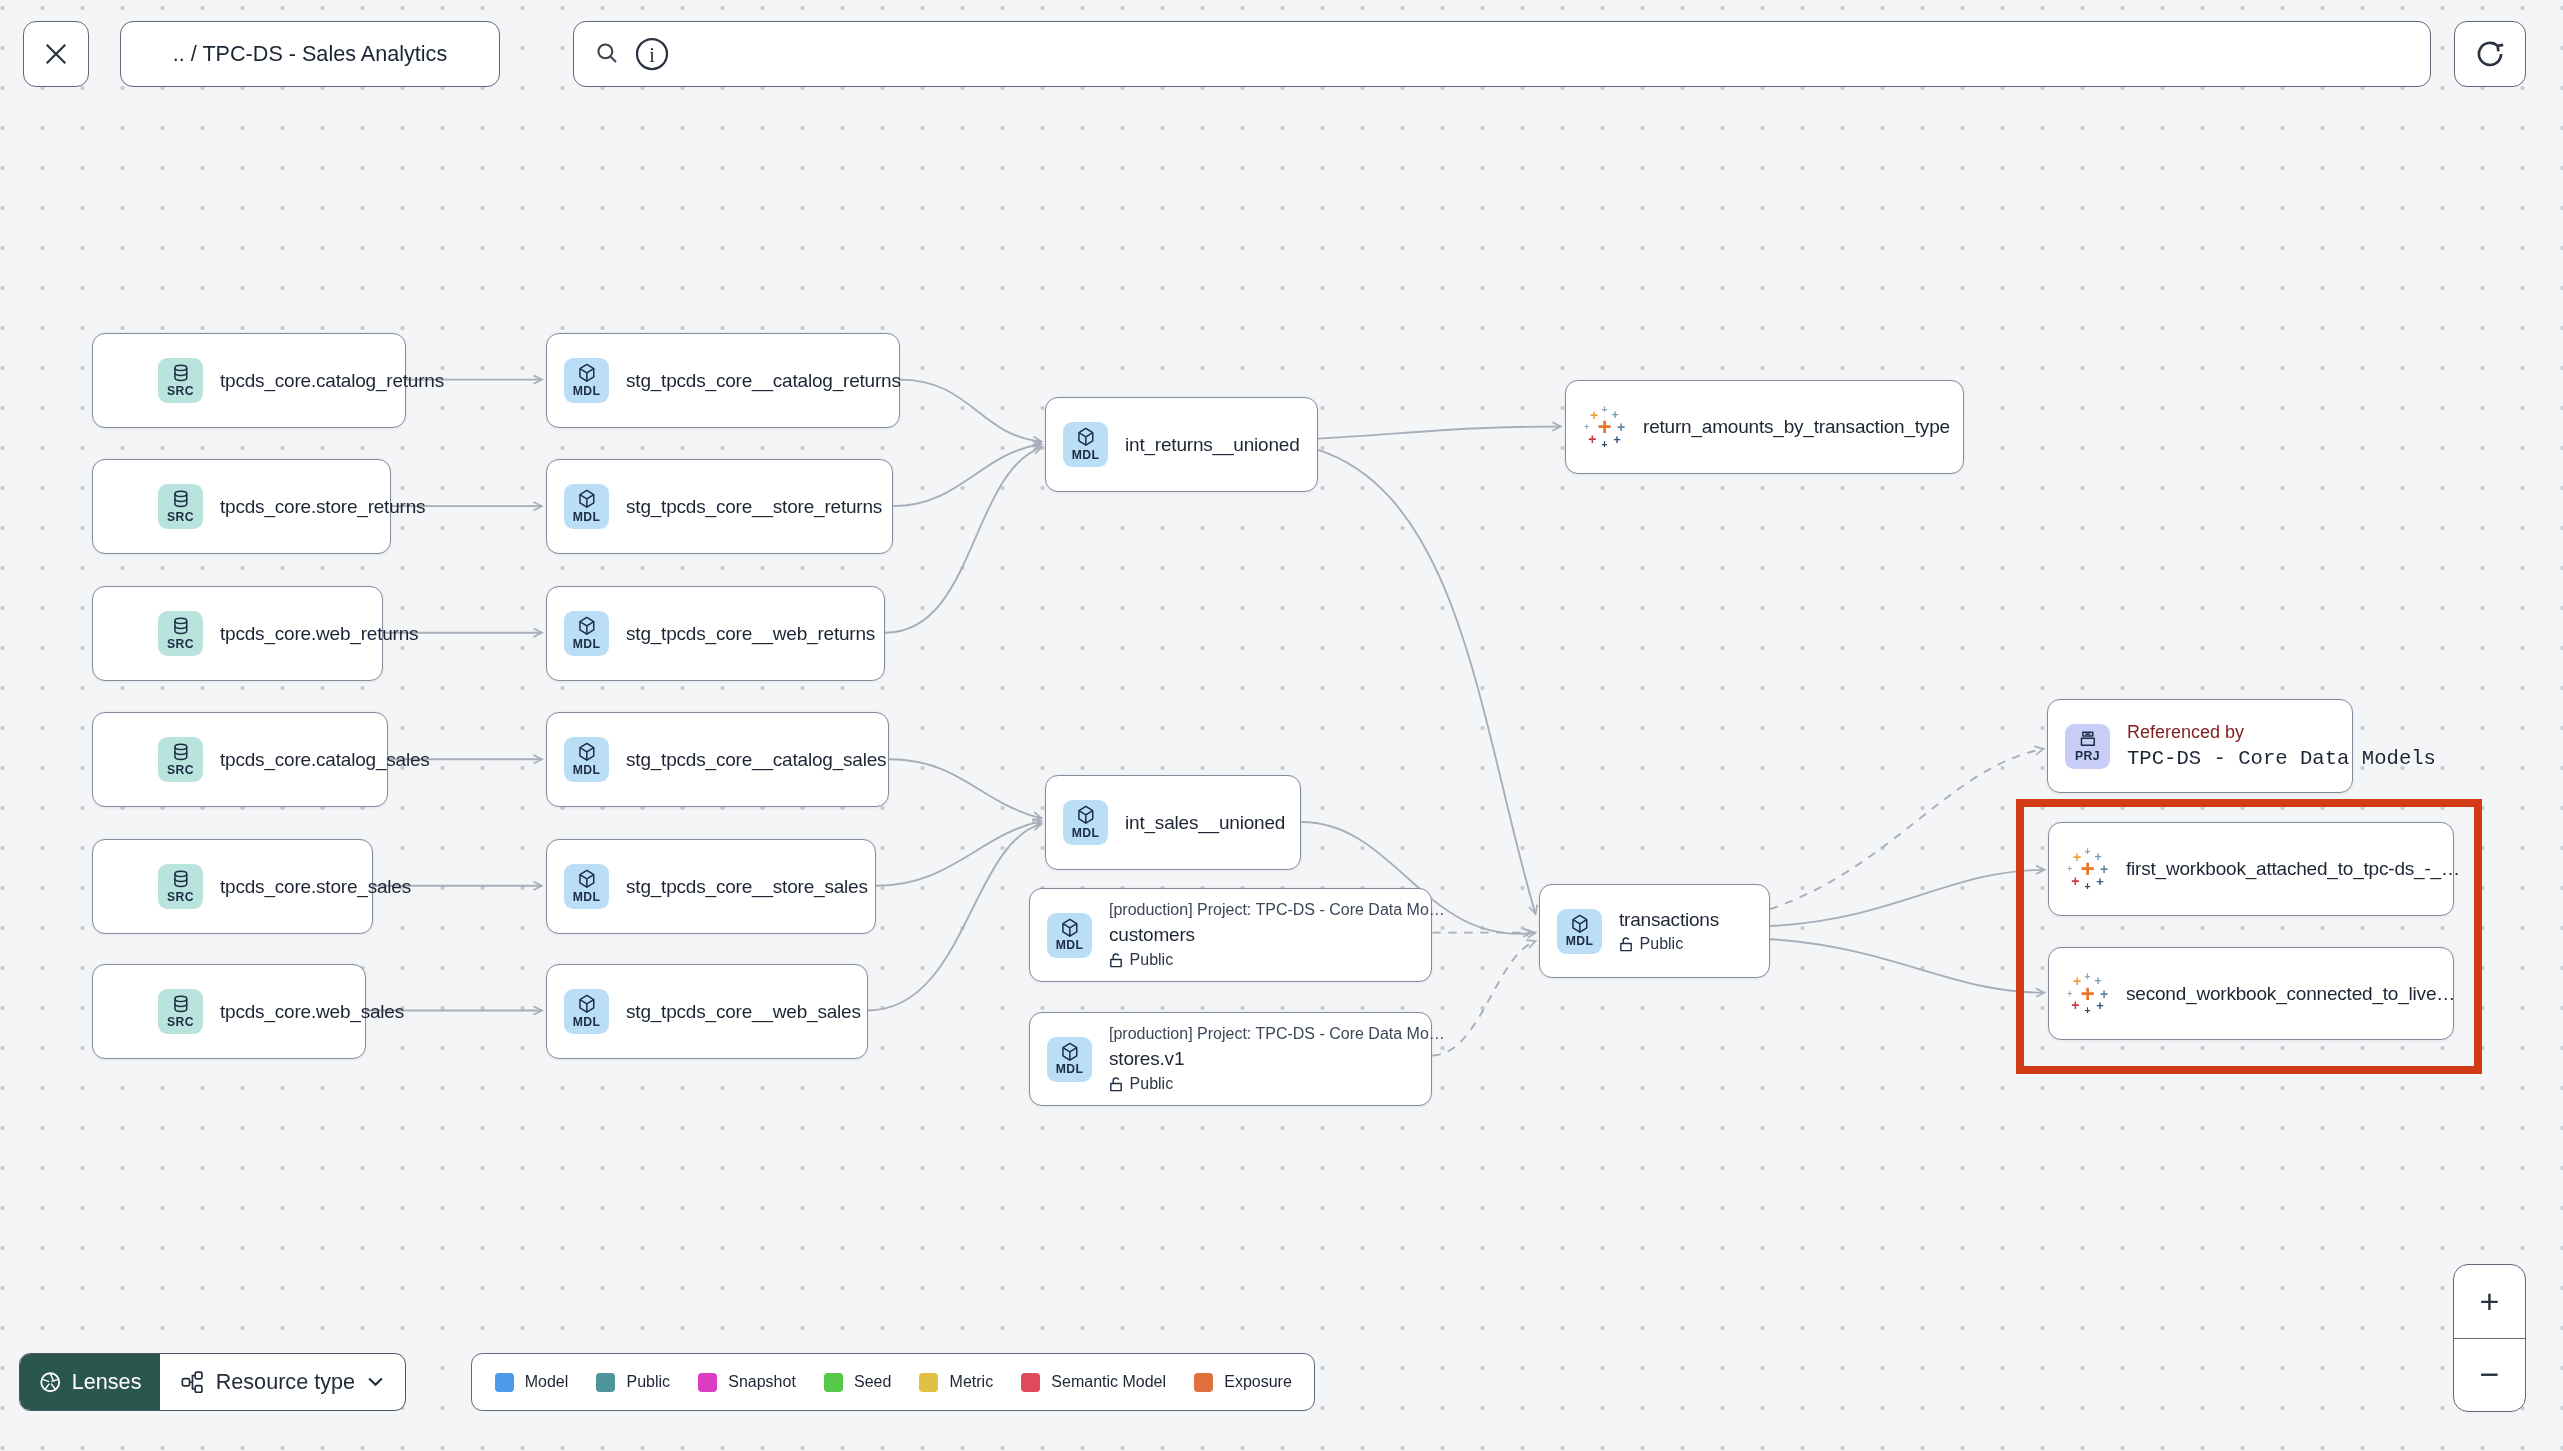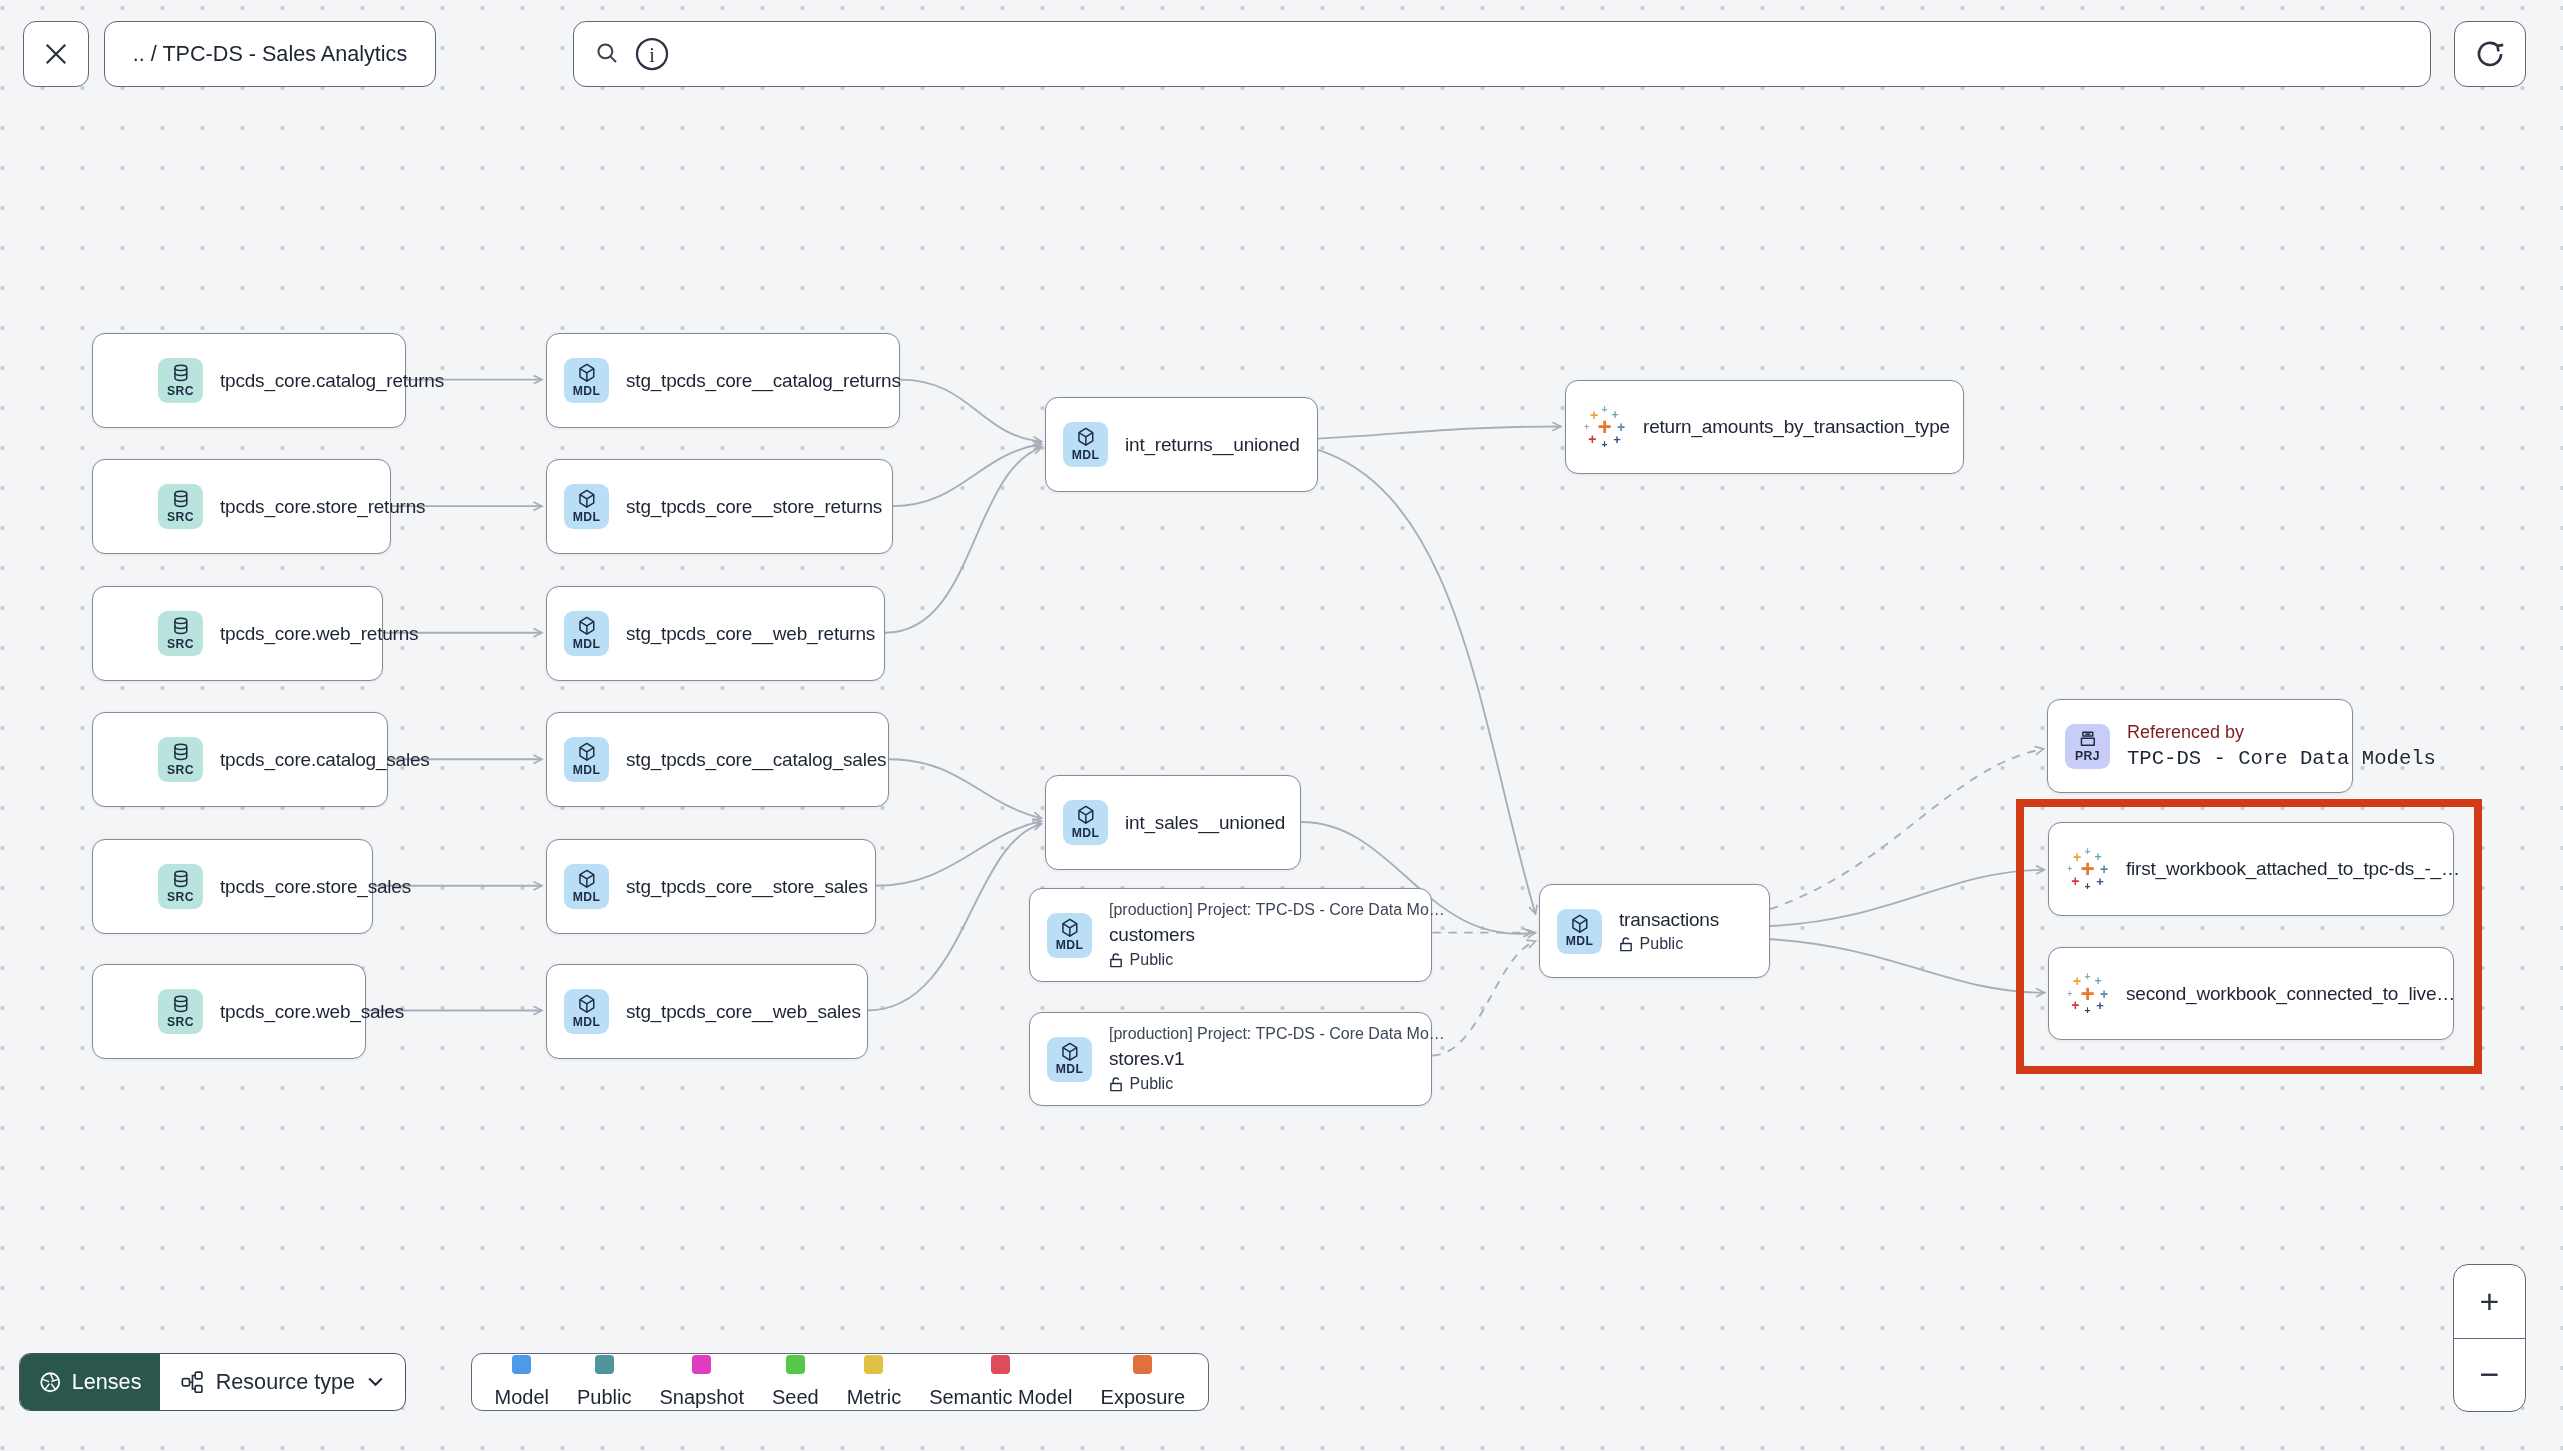--- a/index.html
+++ b/index.html
@@ -70,21 +70,21 @@
   .lenses-seg {
     background:#2b564d; color:#fff; display:flex; align-items:center;
     gap:10.3px; padding:0 19px; font-size:21.6px;
   }
   .rt-seg { display:flex; align-items:center; gap:12.2px; padding:0 20.6px; font-size:21.6px; color:#222c3b; }
   .legend {
     position:absolute; box-sizing:border-box; left:471px; top:1353px; height:58px;
     background:#fff; border:1.9px solid #5f6878; border-radius:11.2px;
     display:flex; align-items:center; gap:28px; padding:0 22.5px;
   }
-  .legend-item { display:flex; align-items:center; gap:11.2px; font-size:20px; color:#1d2534;flex-direction:column; }
+  .legend-item { display:flex; align-items:center; gap:11.2px; font-size:16px; color:#1d2534; }
   .sw { width:19px; height:19px; border-radius:3.7px; flex:none; }
 
   
   .zoomctl {
     position:absolute; box-sizing:border-box; left:2453px; top:1264px; width:73px; height:148px;
     background:#fff; border:1.9px solid #5f6878; border-radius:15px;
     display:flex; flex-direction:column; overflow:hidden;
   }
   .zoomctl .zc { flex:1; display:flex; align-items:center; justify-content:center;
     font-size:34px; color:#2a3342; cursor:pointer; }
@@ -424,21 +424,21 @@
   </div>
 
 <div class="highlight" id="hl" style="left: 2016px; top: 799px; width: 466px; height: 275px; border-color: rgb(210, 59, 21);"></div>
 
 <div class="tbtn" style="left:22.5px;top:20.6px;width:66px;height:66px;cursor:pointer">
   <svg width="26" height="26" viewBox="0 0 28 28">
     <path d="M4 4 L24 24 M24 4 L4 24" stroke="#2a3342" stroke-width="2.4" fill="none"></path>
   </svg>
 </div>
 
-<div class="tbtn breadcrumb" style="left:104px;top:20.6px;width:332px;height:66px;cursor:pointer">
+<div class="tbtn breadcrumb" style="left:120px;top:20.6px;width:380px;height:66px;cursor:pointer">
   <span>.. / TPC-DS - Sales Analytics</span>
 </div>
 
 <div class="tbtn searchbar" style="left:573px;top:20.6px;width:1858px;height:66px">
   <svg width="24.4" height="24.4" viewBox="0 0 20 20">
     <circle cx="8.5" cy="8.5" r="5.7" stroke="#39424f" stroke-width="1.7" fill="none"></circle>
     <path d="M12.8 12.8 L17.2 17.2" stroke="#39424f" stroke-width="1.7"></path>
   </svg>
   <svg width="36" height="36" viewBox="0 0 24 24" style="cursor:pointer">
     <circle cx="12" cy="12" r="10" fill="none" stroke="#2a3342" stroke-width="1.5"></circle>

